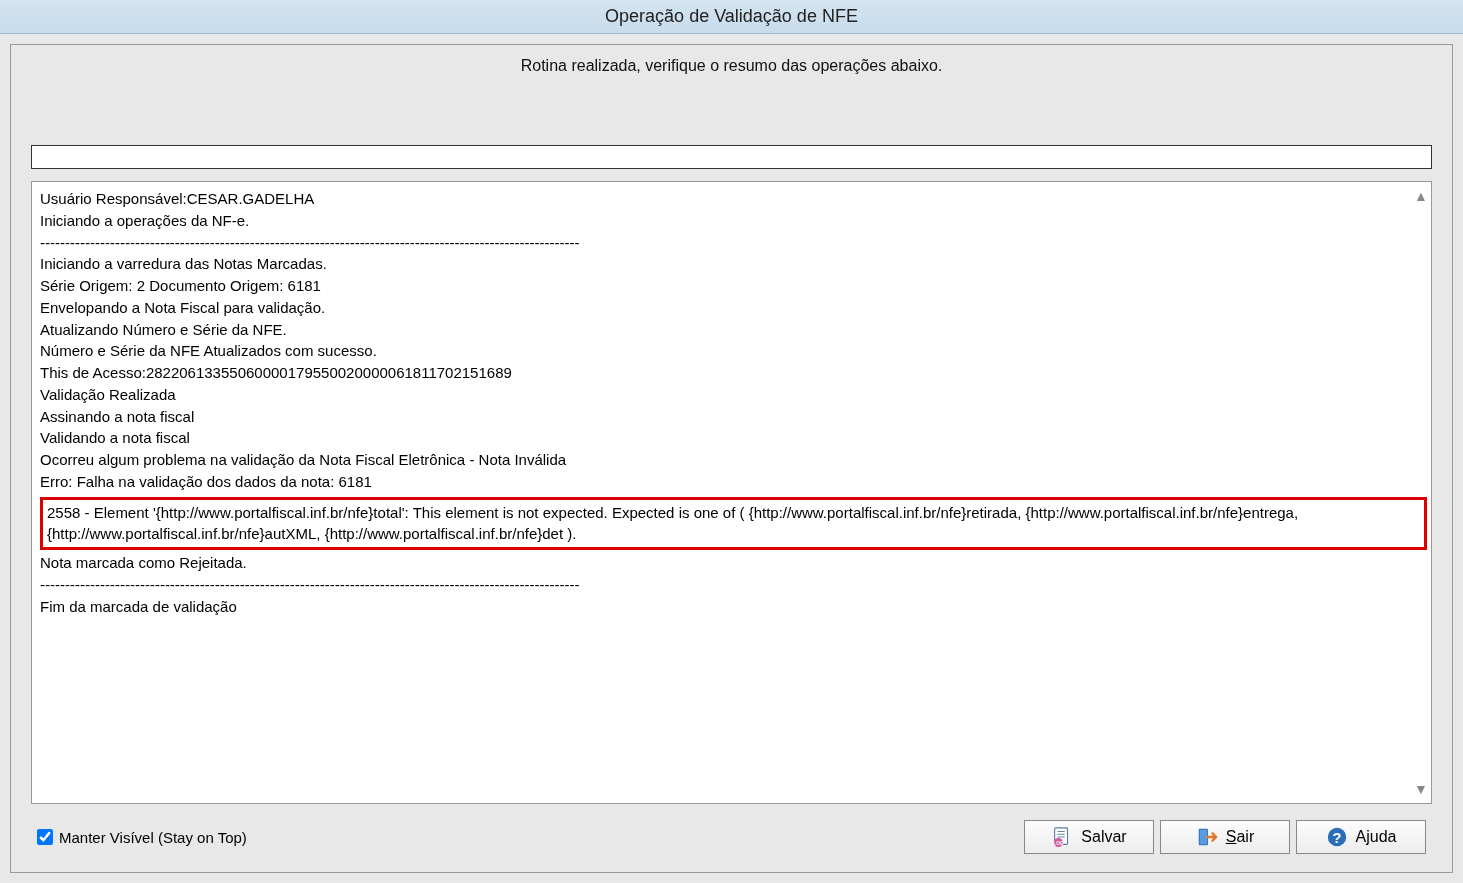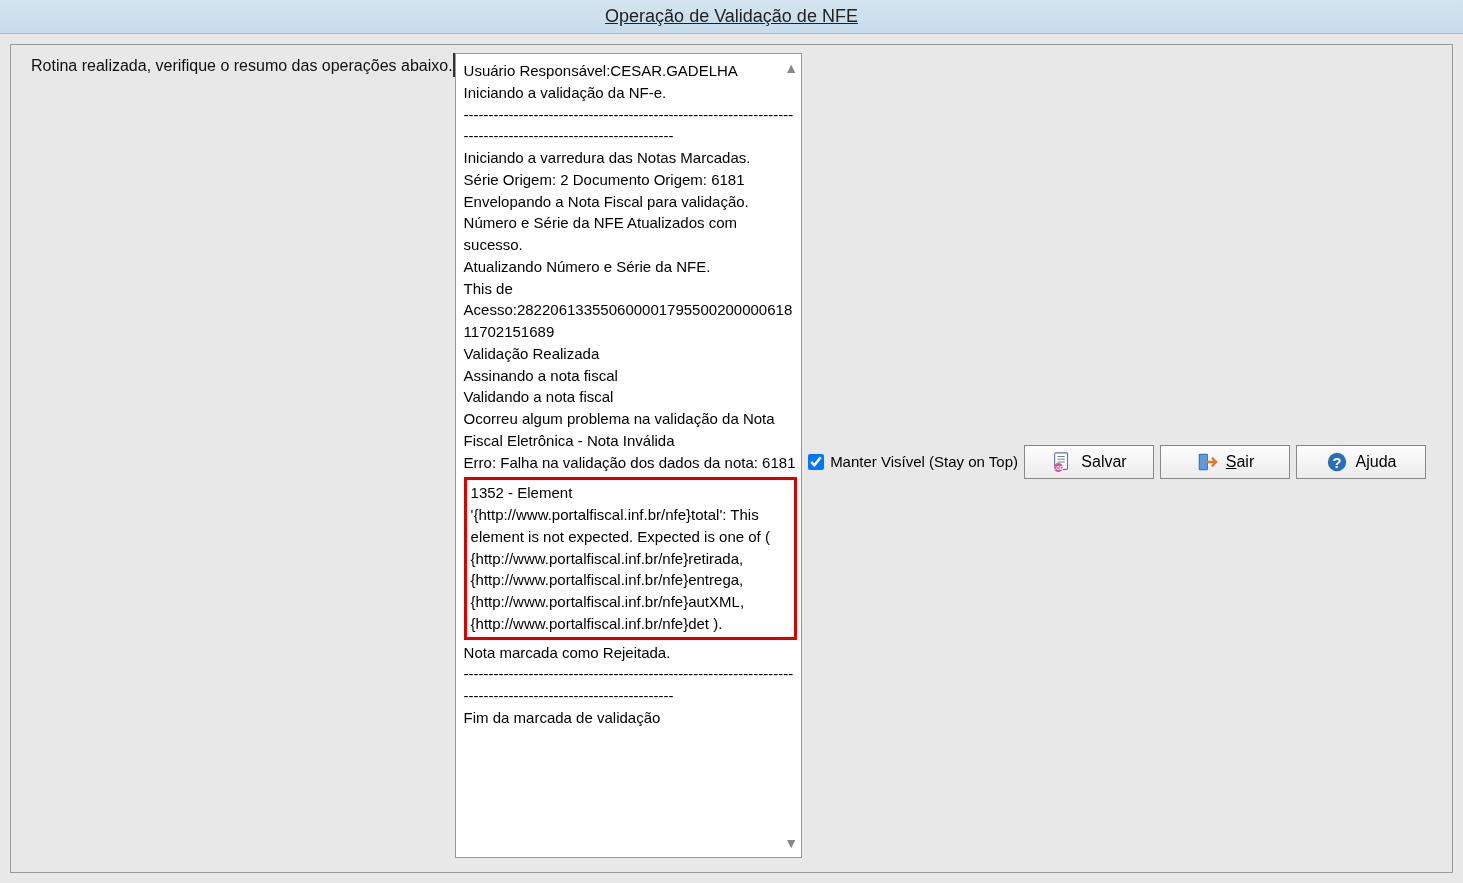--- a/index.html
+++ b/index.html
@@ -23,33 +23,33 @@
       flex-direction: column;
       background: #e8e8e8;
     }
     .titlebar {
       background: linear-gradient(to bottom, #d4e4f0 0%, #c8dcec 100%);
       border-bottom: 1px solid #a0b8d0;
       text-align: center;
       padding: 6px 0;
       font-size: 18px;
       color: #222;
-      text-decoration: underline;
     }
     .content-wrapper {
       flex: 1;
       padding: 10px;
       display: flex;
       flex-direction: column;
     }
     .inner-panel {
       flex: 1;
       border: 1px solid #999;
       background: #e8e8e8;
       display: flex;
+      flex-direction: column;
       padding: 8px 20px 14px 20px;
     }
     .status-msg {
       text-align: center;
       font-size: 16px;
       padding: 4px 0 70px 0;
       color: #111;
     }
     .progress-bar {
       height: 24px;
@@ -93,21 +93,21 @@
       text-align: center;
       cursor: default;
     }
     .footer-bar {
       display: flex;
       align-items: center;
       padding: 16px 6px 4px 6px;
     }
     .checkbox-wrap {
       display: flex;
-      align-items: flex-end;
+      align-items: flex-start;
       gap: 6px;
       font-size: 15px;
     }
     .checkbox-wrap input[type="checkbox"] {
       width: 16px;
       height: 16px;
     }
     .spacer {
       flex: 1;
     }
@@ -146,35 +146,35 @@
 
   <div class="content-wrapper">
     <div class="inner-panel">
 
       <div class="status-msg">Rotina realizada, verifique o resumo das operações abaixo.</div>
 
       <div class="progress-bar"></div>
 
       <div class="log-area">
         <div class="log-line">Usuário Responsável:CESAR.GADELHA</div>
-        <div class="log-line">Iniciando a validação da NF-e.</div>
+        <div class="log-line">Iniciando a operações da NF-e.</div>
         <div class="log-line">------------------------------------------------------------------------------------------------------------</div>
         <div class="log-line">Iniciando a varredura das Notas Marcadas.</div>
         <div class="log-line">Série Origem: 2 Documento Origem: 6181</div>
         <div class="log-line">Envelopando a Nota Fiscal para validação.</div>
+        <div class="log-line">Atualizando Número e Série da NFE.</div>
         <div class="log-line">Número e Série da NFE Atualizados com sucesso.</div>
-        <div class="log-line">Atualizando Número e Série da NFE.</div>
         <div class="log-line">This de Acesso:28220613355060000179550020000061811702151689</div>
         <div class="log-line">Validação Realizada</div>
         <div class="log-line">Assinando a nota fiscal</div>
         <div class="log-line">Validando a nota fiscal</div>
         <div class="log-line">Ocorreu algum problema na validação da Nota Fiscal Eletrônica - Nota Inválida</div>
         <div class="log-line">Erro: Falha na validação dos dados da nota: 6181</div>
         <div class="highlight-box">
-          <div class="log-line">1352 - Element '{http://www.portalfiscal.inf.br/nfe}total': This element is not expected. Expected is one of ( {http://www.portalfiscal.inf.br/nfe}retirada, {http://www.portalfiscal.inf.br/nfe}entrega, {http://www.portalfiscal.inf.br/nfe}autXML, {http://www.portalfiscal.inf.br/nfe}det ).</div>
+          <div class="log-line">2558 - Element '{http://www.portalfiscal.inf.br/nfe}total': This element is not expected. Expected is one of ( {http://www.portalfiscal.inf.br/nfe}retirada, {http://www.portalfiscal.inf.br/nfe}entrega, {http://www.portalfiscal.inf.br/nfe}autXML, {http://www.portalfiscal.inf.br/nfe}det ).</div>
         </div>
         <div class="log-line">Nota marcada como Rejeitada.</div>
         <div class="log-line">------------------------------------------------------------------------------------------------------------</div>
         <div class="log-line">Fim da marcada de validação</div>
 
         <div class="scroll-controls">
           <div class="arrow">▲</div>
           <div class="arrow">▼</div>
         </div>
       </div>

